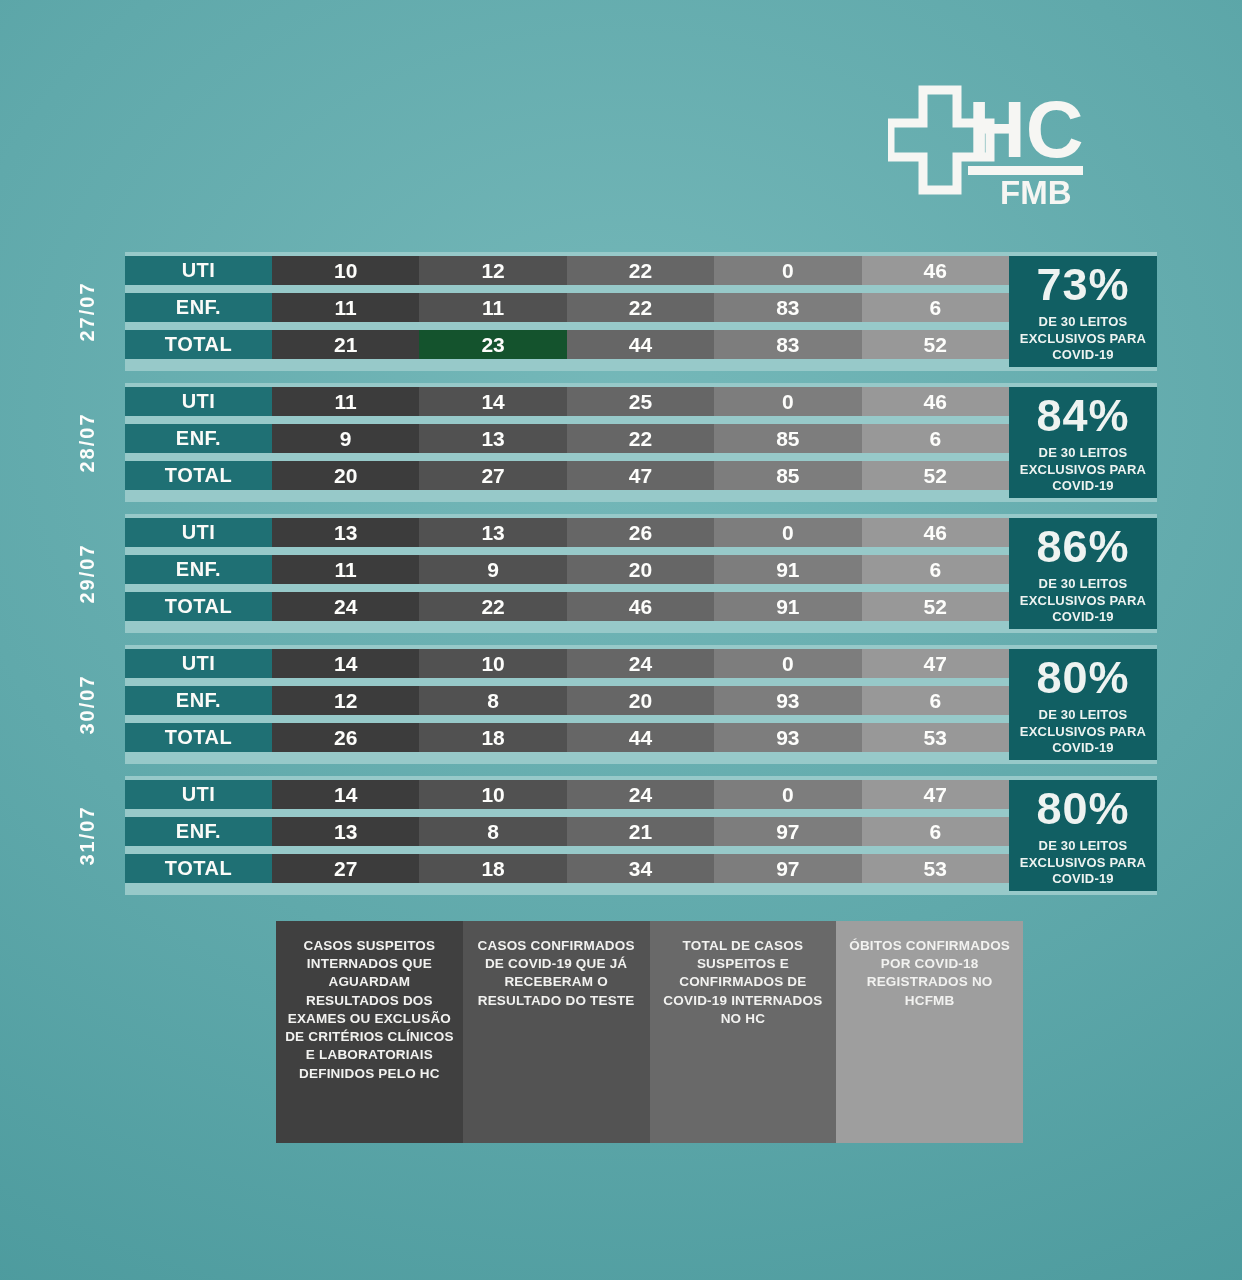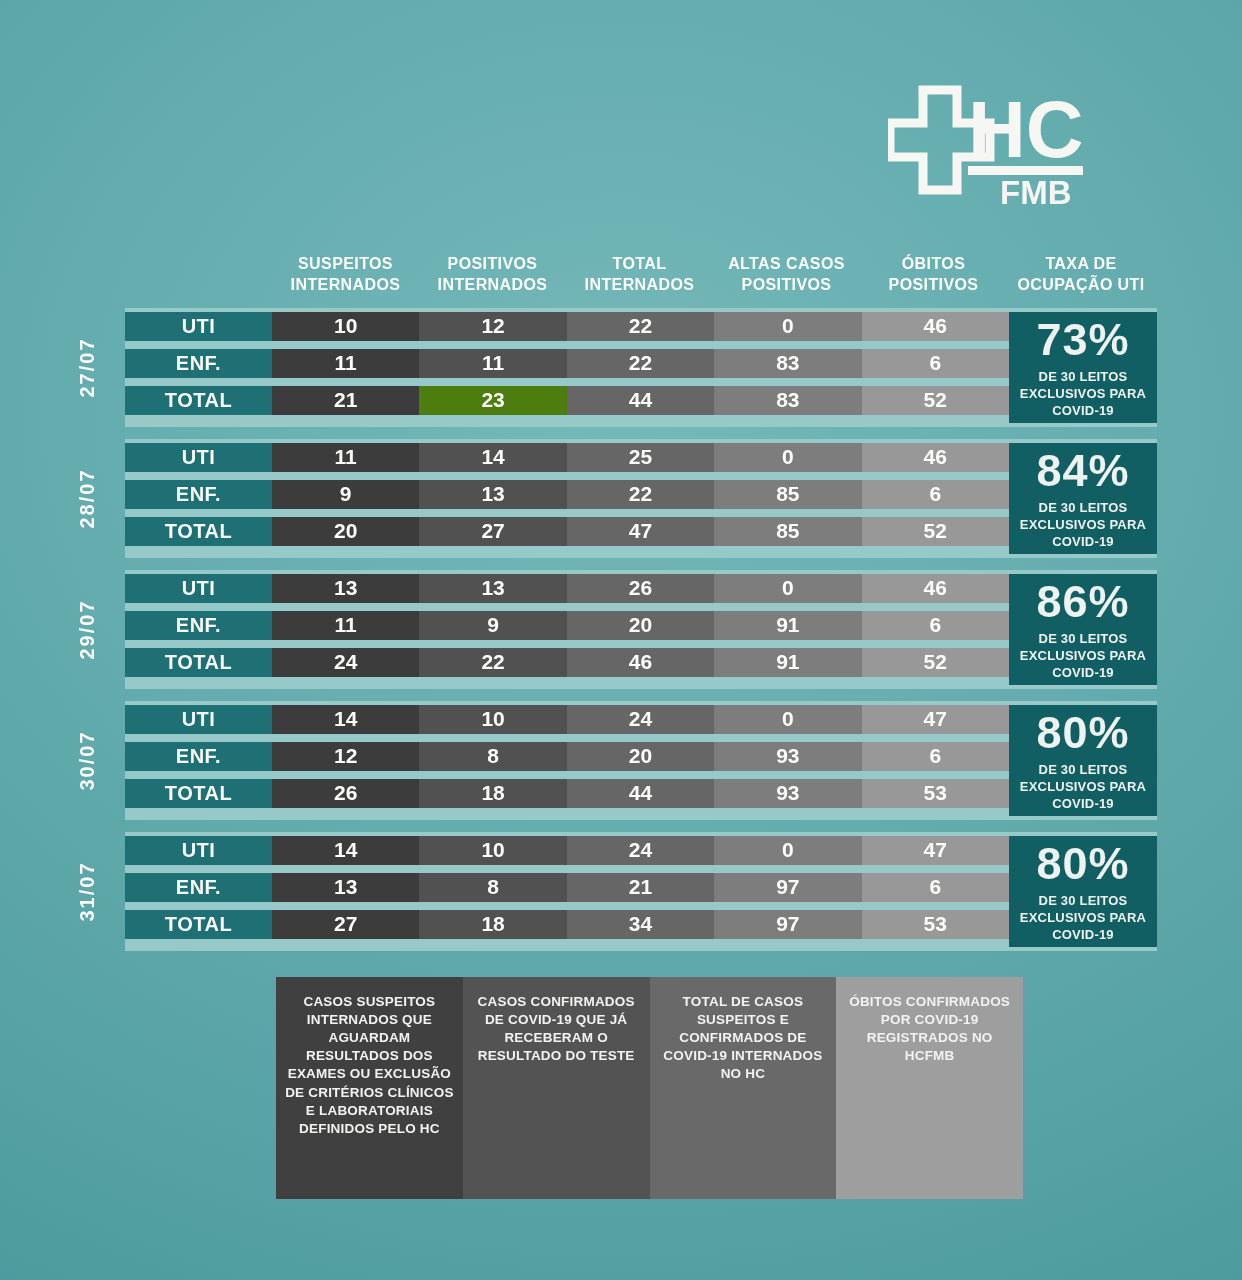--- a/index.html
+++ b/index.html
@@ -45,29 +45,20 @@
     <div class="logo">
       <svg width="215" height="132" viewBox="0 0 215 132">
         <path d="M35 12 h34 v33 h33 v34 h-33 v33 h-34 v-33 H2 v-34 h33 z" fill="none" stroke="#f6f6f3" stroke-width="9"></path>
         <text x="80" y="79" font-family="Liberation Sans, sans-serif" font-size="80" font-weight="bold" fill="#f6f6f3">HC</text>
         <rect x="80" y="88" width="115" height="9" fill="#f6f6f3"></rect>
         <text x="112" y="126" font-family="Liberation Sans, sans-serif" font-size="33" font-weight="bold" fill="#f6f6f3">FMB</text>
       </svg>
     </div>
   </div>
 
-  <div class="col-headers" id="col-headers">
-      <div class="spacer"></div>
-      <div class="hdr">SUSPEITOS INTERNADOS</div>
-      <div class="hdr">POSITIVOS INTERNADOS</div>
-      <div class="hdr">TOTAL INTERNADOS</div>
-      <div class="hdr">ALTAS CASOS POSITIVOS</div>
-      <div class="hdr">ÓBITOS POSITIVOS</div>
-      <div class="hdr hdr-taxa">TAXA DE OCUPAÇÃO UTI</div>
-    </div>
 
   <div class="groups" id="groups">
       <section class="group" style="background: rgb(151, 201, 201);">
         <div class="date">
           <span>27/07</span>
         </div>
         <div class="row">
           <div class="rlabel" style="background: rgb(31, 112, 116);">UTI</div>
           <div class="cell" style="background: rgb(60, 60, 60);">10</div>
           <div class="cell" style="background: rgb(81, 81, 81);">12</div>
@@ -79,21 +70,21 @@
           <div class="rlabel" style="background: rgb(31, 112, 116);">ENF.</div>
           <div class="cell" style="background: rgb(60, 60, 60);">11</div>
           <div class="cell" style="background: rgb(81, 81, 81);">11</div>
           <div class="cell" style="background: rgb(102, 102, 102);">22</div>
           <div class="cell" style="background: rgb(125, 125, 125);">83</div>
           <div class="cell" style="background: rgb(152, 152, 152);">6</div>
         </div>
         <div class="row">
           <div class="rlabel" style="background: rgb(31, 112, 116);">TOTAL</div>
           <div class="cell" style="background: rgb(60, 60, 60);">21</div>
-          <div class="cell" style="background: #4d7c0f;">23</div>
+          <div class="cell" style="background: #14532d;">23</div>
           <div class="cell" style="background: rgb(102, 102, 102);">44</div>
           <div class="cell" style="background: rgb(125, 125, 125);">83</div>
           <div class="cell" style="background: rgb(152, 152, 152);">52</div>
         </div>
         <div class="taxa" style="background: rgb(17, 95, 99);">
           <div class="pct">73%</div>
           <div class="note">DE 30 LEITOS EXCLUSIVOS PARA COVID-19</div>
         </div>
       </section>
       <section class="group" style="background: rgb(151, 201, 201);">
@@ -227,16 +218,16 @@
           <div class="pct">80%</div>
           <div class="note">DE 30 LEITOS EXCLUSIVOS PARA COVID-19</div>
         </div>
       </section>
     </div>
 
   <div class="legend" id="legend">
       <div class="lbox" style="background: rgb(64, 64, 64);">CASOS SUSPEITOS INTERNADOS QUE AGUARDAM RESULTADOS DOS EXAMES OU EXCLUSÃO DE CRITÉRIOS CLÍNICOS E LABORATORIAIS DEFINIDOS PELO HC</div>
       <div class="lbox" style="background: rgb(83, 83, 83);">CASOS CONFIRMADOS DE COVID-19 QUE JÁ RECEBERAM O RESULTADO DO TESTE</div>
       <div class="lbox" style="background: rgb(105, 105, 105);">TOTAL DE CASOS SUSPEITOS E CONFIRMADOS DE COVID-19 INTERNADOS NO HC</div>
-      <div class="lbox" style="background: rgb(158, 158, 158);">ÓBITOS CONFIRMADOS POR COVID-19 REGISTRADOS NO HCFMB</div>
+      <div class="lbox" style="background: rgb(158, 158, 158);">ÓBITOS CONFIRMADOS POR COVID-18 REGISTRADOS NO HCFMB</div>
     </div>
 
 </div>
 
 </body></html>

